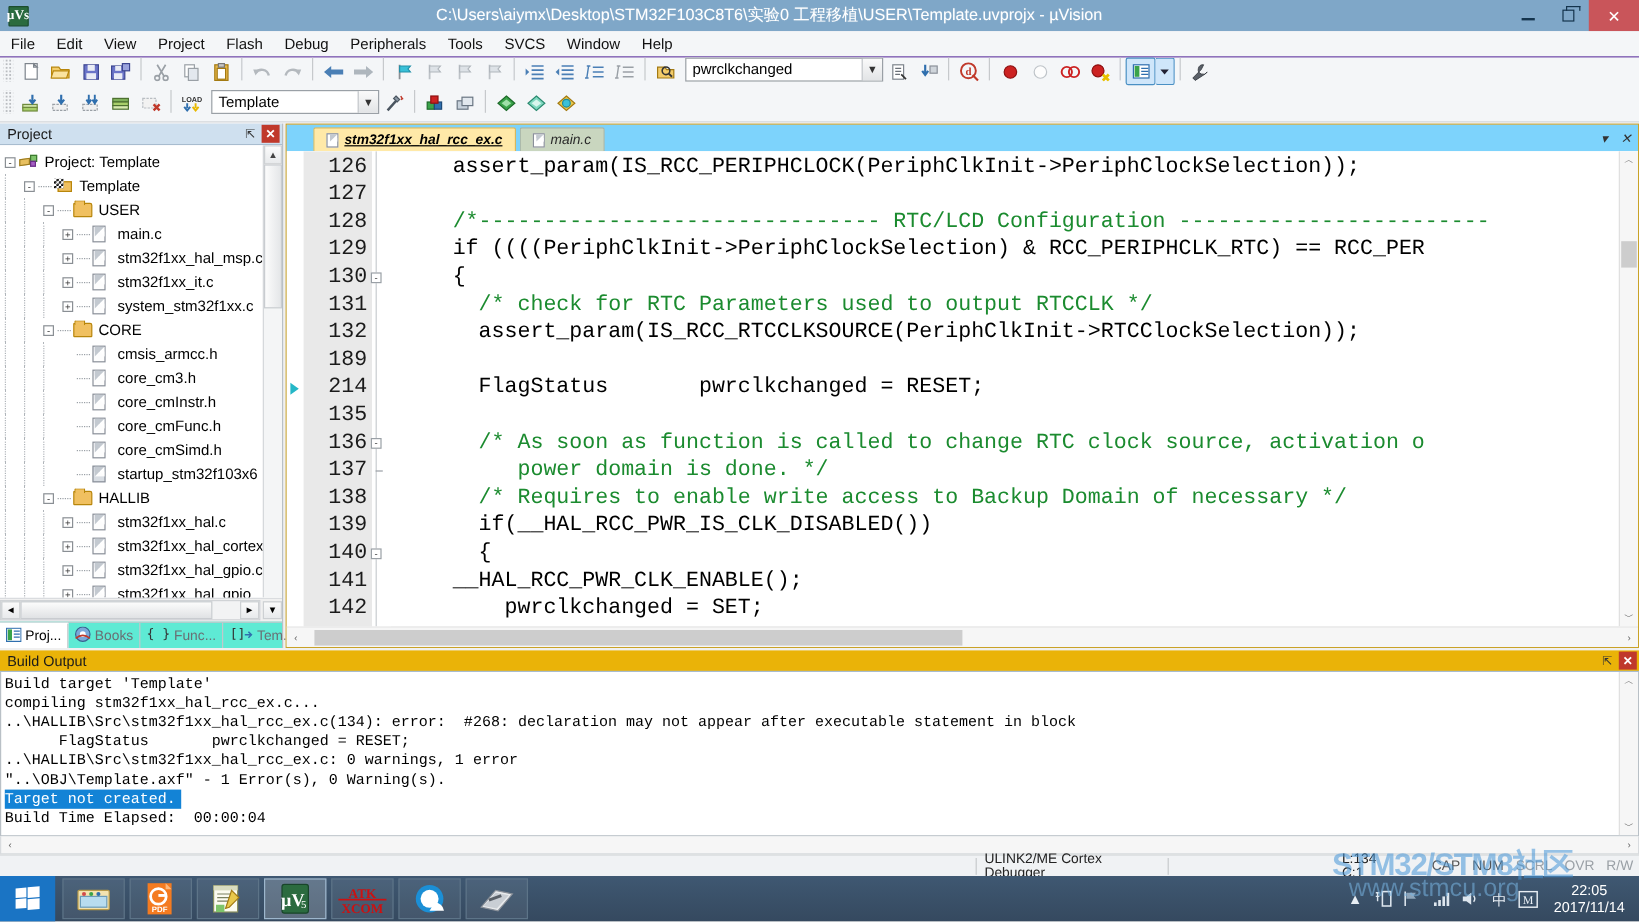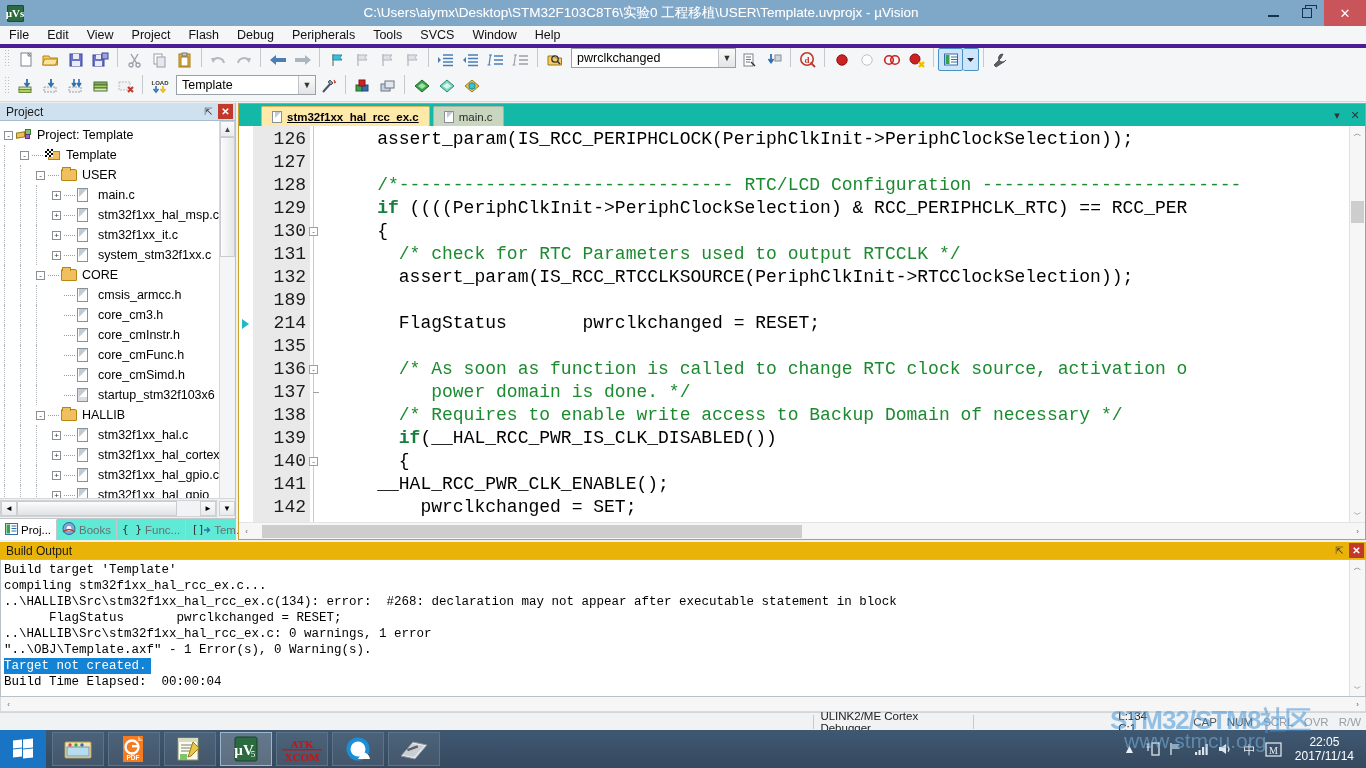--- a/index.html
+++ b/index.html
@@ -51,21 +51,21 @@
   }
   .tb-btn .max-glyph:before {
     content:""; position:absolute; left:2px; top:-4px; width:10px; height:3px;
     border:1.6px solid #14344d; border-bottom:none;
   }
 
   
   .menubar {
     position: absolute; top: 26px; left: 0; width: 1366px; height: 22px;
     background: #f4f6f8; display: flex; align-items: center;
-    border-bottom: 4px solid #4c1d95;
+    border-bottom: 1px solid #4c1d95;
   }
   .menu-item {
     padding: 2px 9px; font-size: 12.5px; color: #111; cursor: default;
     white-space: nowrap;
   }
 
   
   .toolbar {
     position: absolute; left: 0; width: 1366px; height: 27px;
     background: #f4f6f8;
@@ -202,22 +202,23 @@
     white-space: nowrap;
   }
   .ptab.sel { background: #ffffff; color: #000; border-top: 1px solid #fff;}
 
   
   .editor-frame {
     position: absolute; top: 103px; left: 238px; width: 1128px; height: 437px;
     background: #f4f6f8; border: 1px solid #c9a227;
   }
   .ed-header {
-    height: 22px; display: flex; align-items: center; background: #14b8a6;
+    height: 22px; display: flex; align-items: center; background: #7dd3fc;
     position: relative;
+    font-style: italic;
   }
   .ed-tabs { display: flex; align-items: flex-end; height: 22px; padding-left: 22px; }
   .ed-tab {
     height: 20px; display: flex; align-items: center; gap: 5px;
     padding: 0 10px; font-size: 11.5px; border: 1px solid #a9b3a2;
     border-bottom: none; border-radius: 2px 2px 0 0; white-space: nowrap;
   }
   .ed-tab.active { background: #ffe9a8; border-color: #d8b75c; }
   .ed-tab.active .tlbl { font-weight: bold; text-decoration: underline; color:#000;}
   .ed-tab.inactive { background: #c9d6bf; border-color: #a9b3a2; color: #2a2a2a; margin-left: 3px;}
@@ -263,21 +264,21 @@
   }
   .foldbox.tick:after {
     content:""; position:absolute; left:3px; top:11px; width:6px; height:1px; background:#9aa0a6;
   }
   .code {
     flex: 1; overflow: hidden; padding-top: 2px; padding-left: 8px;
     font-family: "Liberation Mono", monospace; font-size: 18px;
     line-height: 23px; color: #000; white-space: pre;
   }
   .code .ln { height: 23px; white-space: pre; }
-  .kw { color: #15803d; font-weight: bold; }
+  .kw { color: #000000; }
   .cmt { color: #1b8b2f; }
   .ed-vscroll {
     width: 16px; background: #f6f6f6; border-left: 1px solid #e0e0e0;
     flex: none; display: flex; flex-direction: column;
   }
   .ed-vscroll .sb { height: 15px; display:flex;align-items:center;justify-content:center;font-size:8px;color:#666;}
   .ed-vscroll .track { flex: 1; position: relative; }
   .ed-vscroll .thumb { position: absolute; left:1px; right:1px; top: 60px; height: 22px; background: #cdcdcd; }
   .ed-hscroll-row { height: 17px; display: flex; align-items: center; background: #f6f6f6; border-top: 1px solid #e4e4e4;}
   .ed-h-btn { width: 15px; height: 15px; display:flex;align-items:center;justify-content:center;font-size:8px;color:#666;}

